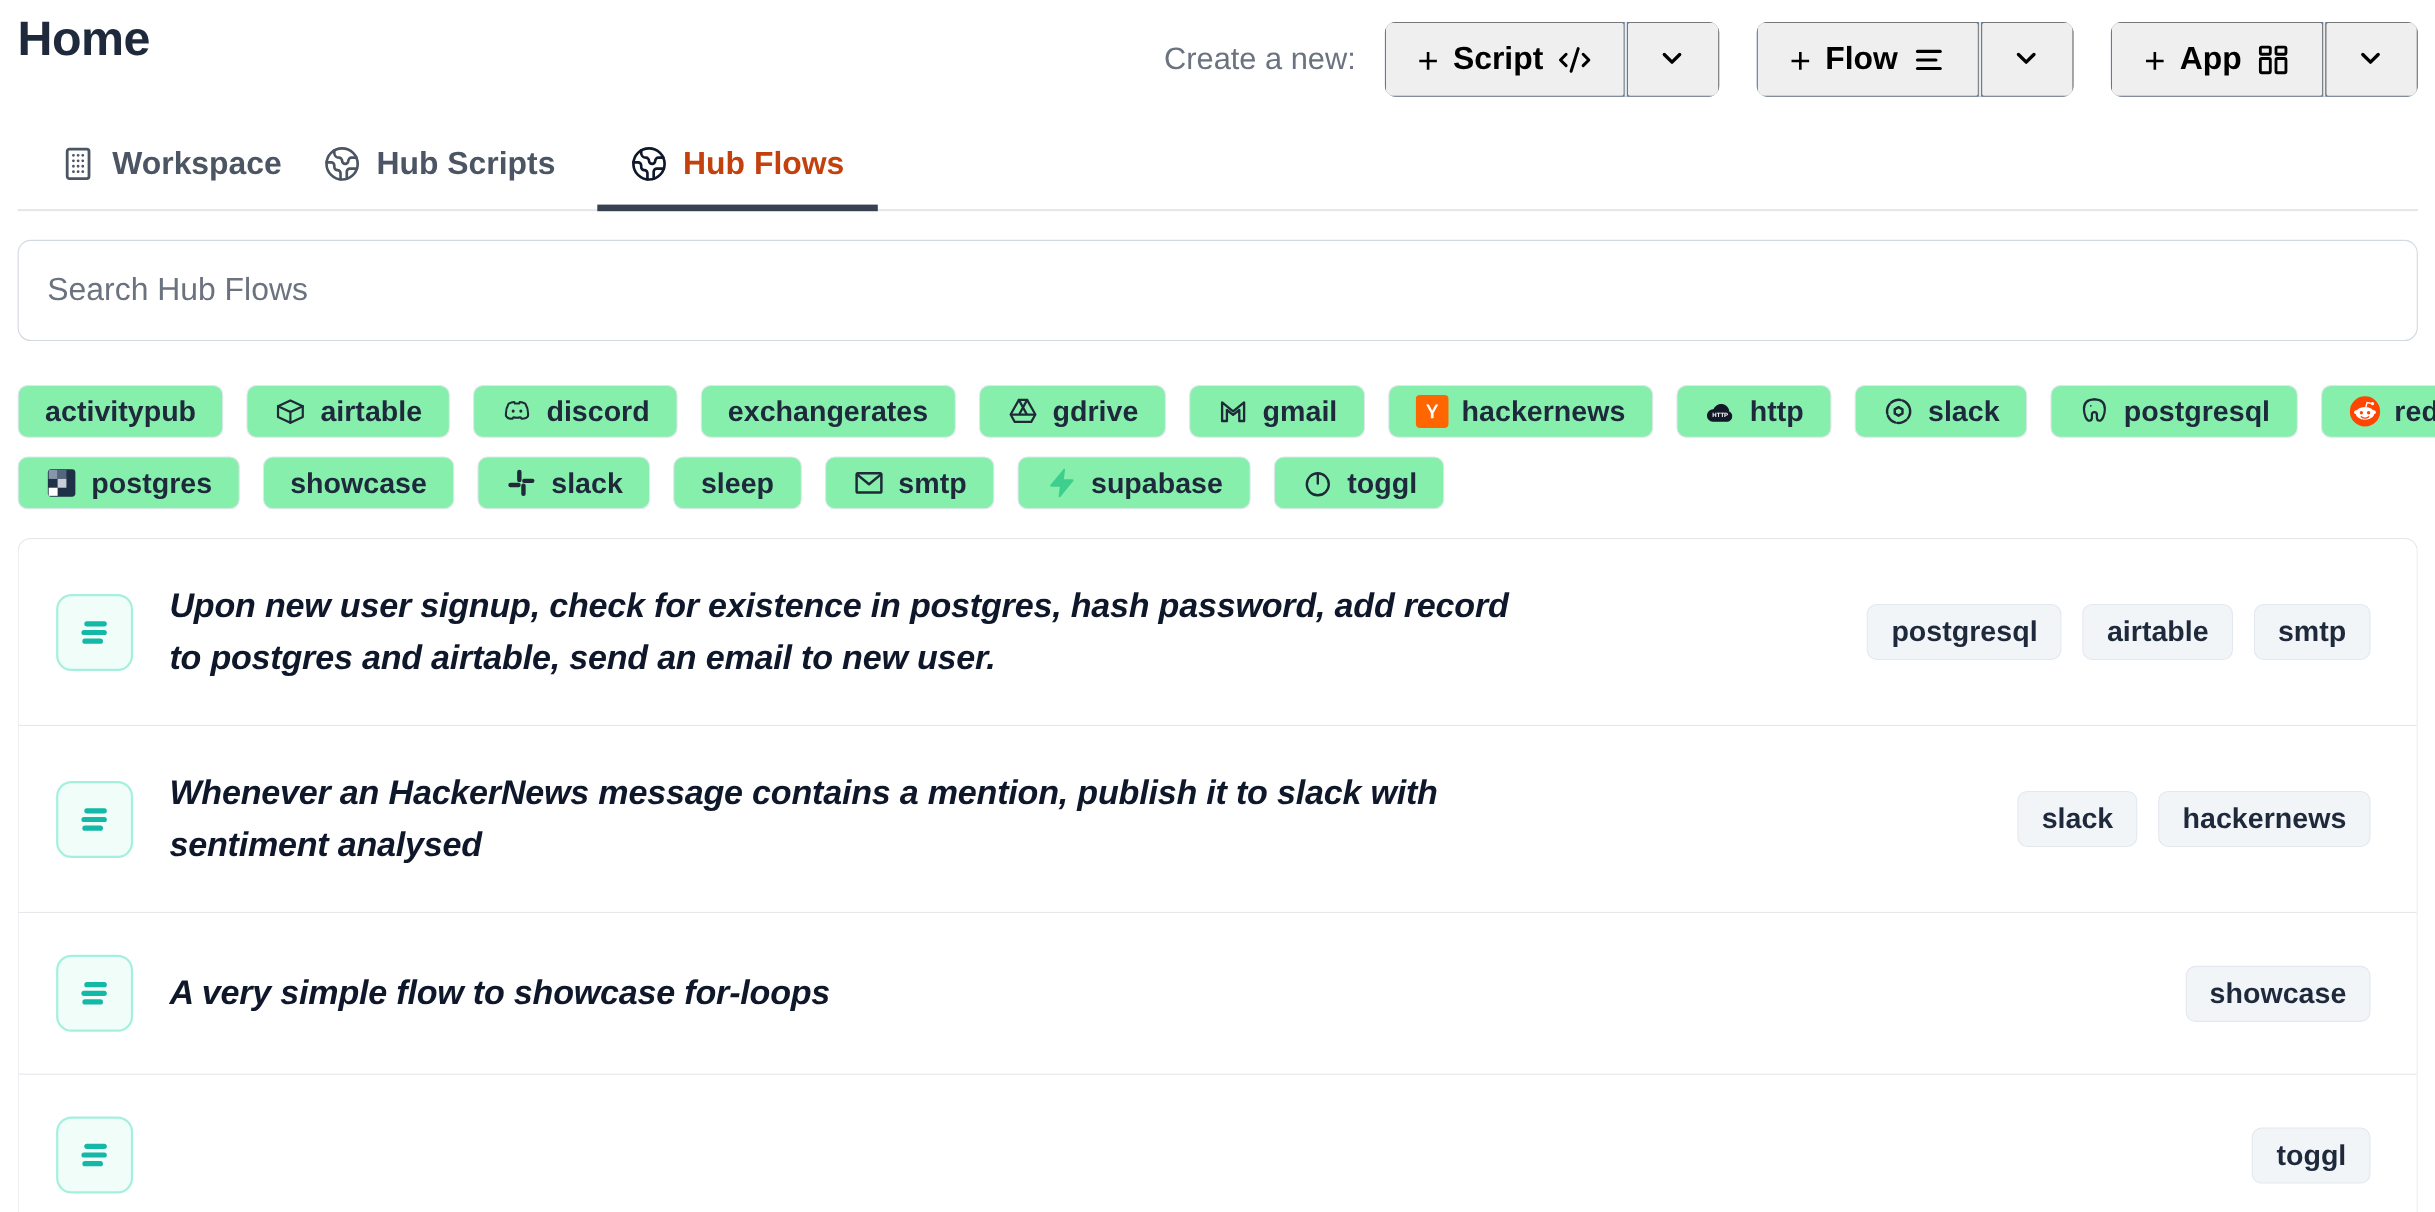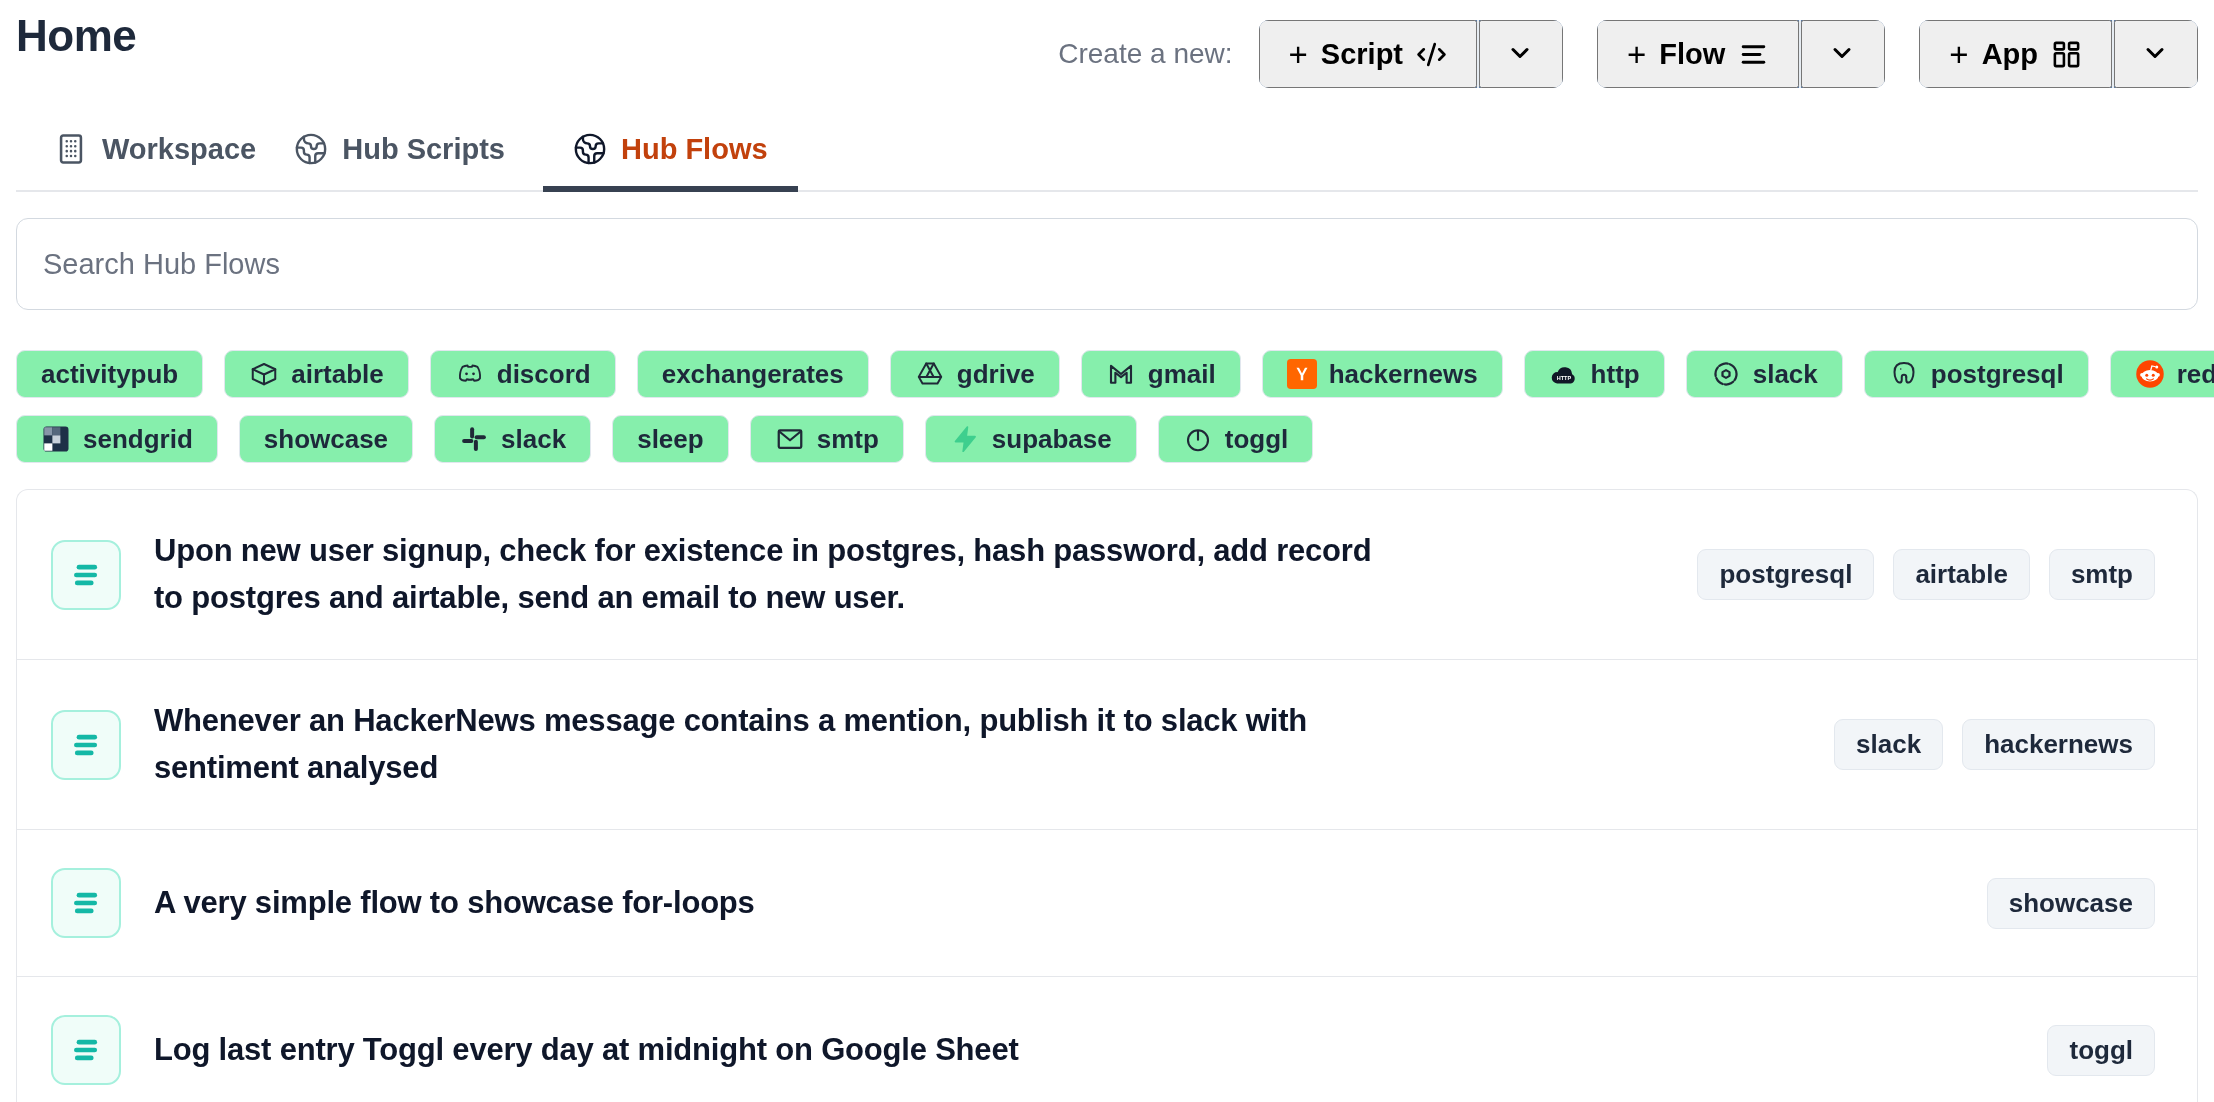--- a/index.html
+++ b/index.html
@@ -40,21 +40,21 @@
   .chip{display:inline-flex;align-items:center;gap:12px;height:48px;padding:0 24px;background:#86efac;border:1px solid #e1e7ee;border-radius:9px;font-size:26px;font-weight:700;color:#1e293b;cursor:pointer;font-family:inherit;}
   .chip-ic{width:30px;height:30px;display:inline-flex;color:#1f2937;}
   .chip-ic svg{width:100%;height:100%;}
 
   
   .card{margin-top:26px;border:1px solid #e5e7eb;border-radius:12px 12px 0 0;border-bottom:none;}
   .flow-row{display:flex;align-items:center;padding:38px 42px 38px 34px;cursor:pointer;}
   .flow-row + .flow-row{border-top:1px solid #e5e7eb;}
   .flow-iconbox{width:66px;height:66px;flex-shrink:0;border-radius:14px;background:#f0fdf9;border:2px solid #a5f0dd;display:flex;align-items:center;justify-content:center;}
   .flow-iconbox svg{width:42px;height:42px;}
-  .flow-title{margin-left:33px;font-size:31px;font-weight:700;color:#0f172a;line-height:1.5;letter-spacing:-0.2px;max-width:1230px;}
+  .flow-title{margin-left:33px;font-size:31px;font-weight:700;color:#0f172a;line-height:1.5;letter-spacing:-0.2px;max-width:1230px;font-style:italic;}
   .flow-tags{margin-left:auto;display:flex;gap:19px;align-items:center;flex-shrink:0;}
   .flow-tag{display:inline-flex;align-items:center;height:49px;padding:0 21px;background:#f2f5f8;border:1px solid #e3e8ee;border-radius:9px;font-size:26px;font-weight:700;color:#1e293b;}
 </style>
 </head>
 <body>
 
 <div class="page">
 
   <header class="topbar">
     <h1 class="page-title">Home</h1>
@@ -270,21 +270,21 @@
         <button class="chip">
           <span class="chip-ic">
             <svg viewBox="0 0 24 24">
               <rect x="2" y="2" width="20" height="20" rx="2.5" fill="#1e3147"></rect>
               <rect x="2.6" y="2.6" width="6.5" height="6.5" fill="#8796a8"></rect>
               <rect x="9.1" y="2.6" width="6.4" height="6.5" fill="#55677c"></rect>
               <rect x="9.1" y="9.1" width="6.4" height="6.4" fill="#c7d0da"></rect>
               <rect x="2.6" y="15.5" width="6.5" height="5.9" fill="#ffffff"></rect>
             </svg>
           </span>
-          <span>sendgrid</span>
+          <span>postgres</span>
         </button>
         <button class="chip">
           <span>showcase</span>
         </button>
         <button class="chip">
           <span class="chip-ic">
             <svg viewBox="0 0 24 24" fill="currentColor">
               <rect x="8.9" y="2.5" width="3.2" height="9" rx="1.6"></rect>
               <rect x="11.9" y="12.5" width="3.2" height="9" rx="1.6"></rect>
               <rect x="2.5" y="11.9" width="9" height="3.2" rx="1.6"></rect>
@@ -369,20 +369,19 @@
         </div>
       </div>
       <div class="flow-row">
         <div class="flow-iconbox">
           <svg viewBox="0 0 24 24" fill="none" stroke="#14b8a6" stroke-width="2.7" stroke-linecap="round">
             <path d="M8 7.5h9"></path>
             <path d="M6.5 12h10.5"></path>
             <path d="M7 16.5h8"></path>
           </svg>
         </div>
-        <div class="flow-title">Log last entry Toggl every day at midnight on Google Sheet</div>
         <div class="flow-tags">
           <span class="flow-tag">toggl</span>
         </div>
       </div>
     </div>
 
 </div>
 
 </body></html>

